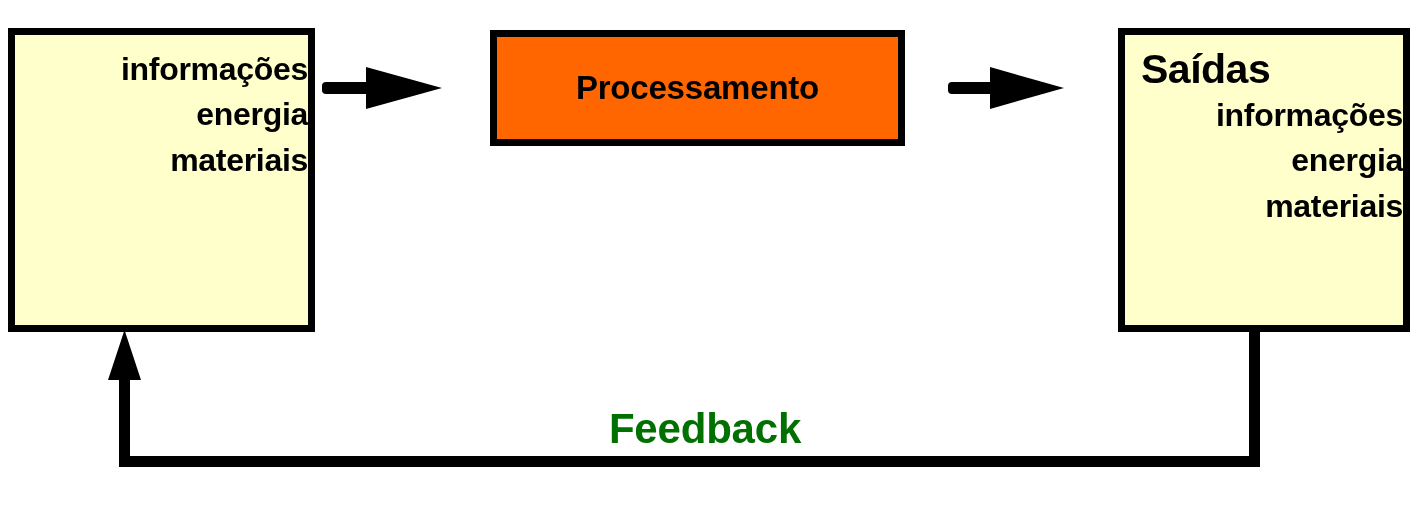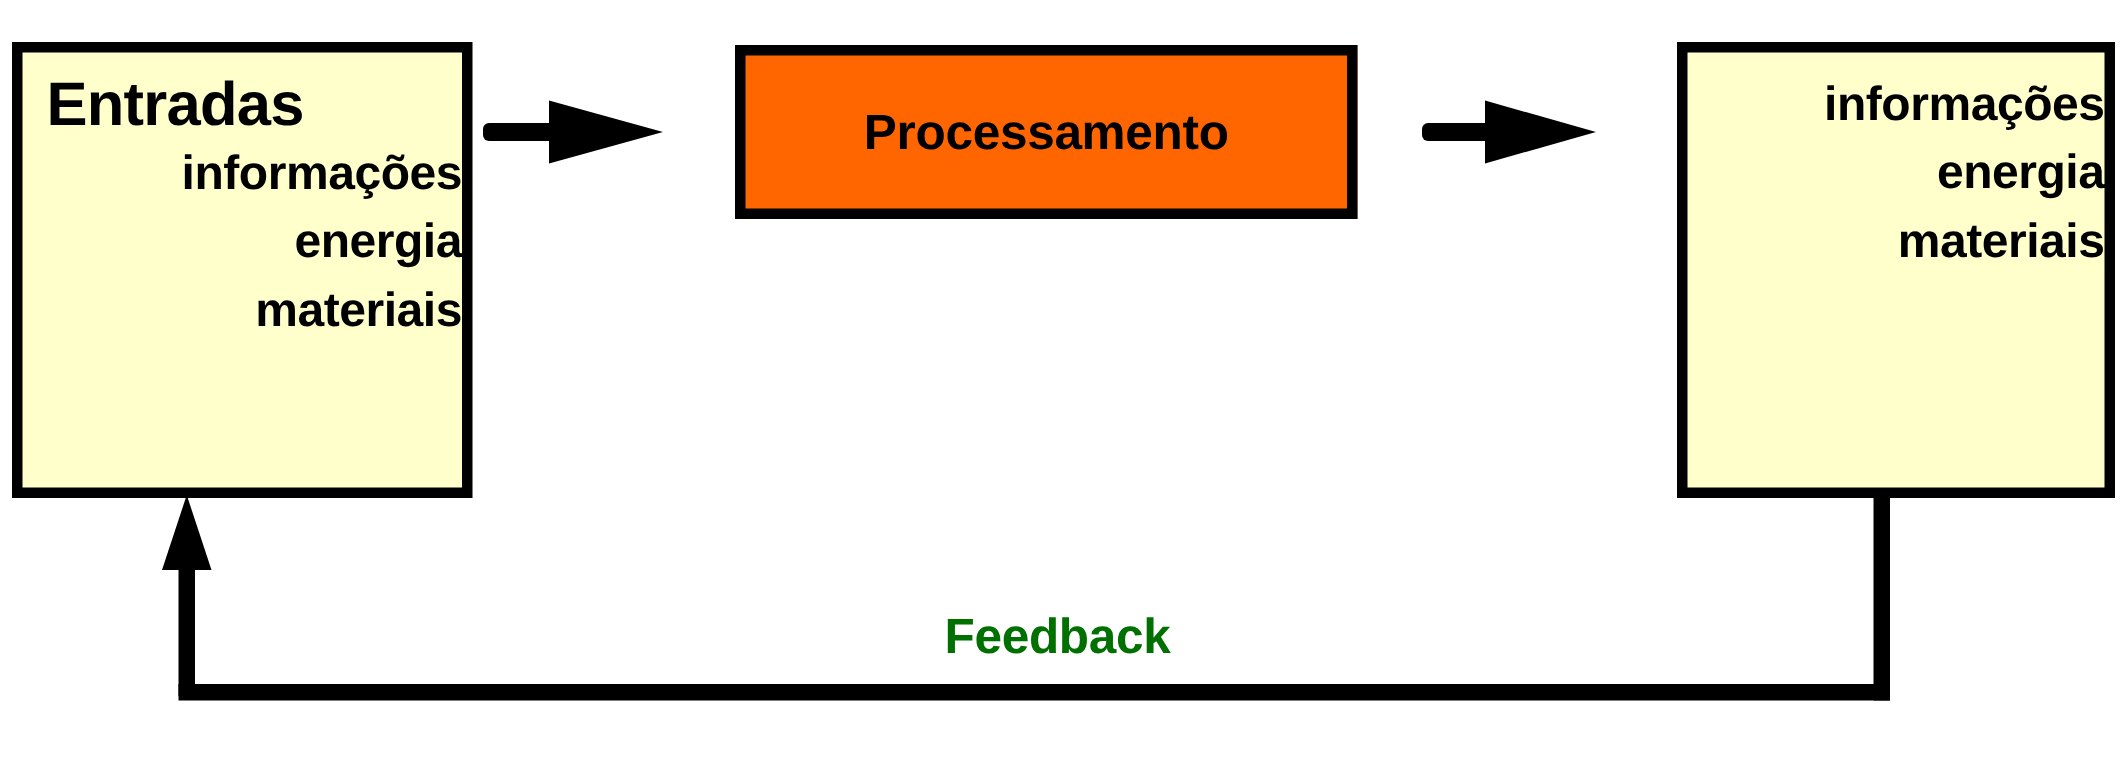--- a/index.html
+++ b/index.html
@@ -97,54 +97,54 @@
     top: 330px;
     width: 1180px;
     height: 150px;
   }
   #feedback-label {
     position: absolute;
     left: 598px;
     top: 405px;
     width: 214px;
     text-align: center;
-    font-size: 33px;
+    font-size: 42px;
     font-weight: bold;
     color: #007000;
     letter-spacing: -0.2px;
     white-space: nowrap;
   }
 </style>
 </head>
 <body>
 
 <div id="canvas">
 
   <div class="node node-io" id="box-entradas">
-    <div class="node-title">Entradas</div>
     <div class="node-sub">informações</div>
     <div class="node-sub">energia</div>
     <div class="node-sub">materiais</div>
   </div>
 
   <svg class="flow-arrow" id="arrow-in-to-proc" viewBox="0 0 122 52" preserveAspectRatio="none">
     <rect x="0" y="20" width="48" height="12" fill="#000000" rx="4"></rect>
     <polygon points="44,5 44,47 120,26" fill="#000000"></polygon>
   </svg>
 
   <div class="node node-proc" id="box-processamento">
     <div class="proc-label">Processamento</div>
   </div>
 
   <svg class="flow-arrow" id="arrow-proc-to-out" viewBox="0 0 118 52" preserveAspectRatio="none">
     <rect x="0" y="20" width="46" height="12" fill="#000000" rx="4"></rect>
     <polygon points="42,5 42,47 116,26" fill="#000000"></polygon>
   </svg>
 
   <div class="node node-io" id="box-saidas">
+    <div class="node-title">Saídas</div>
     <div class="node-sub">informações</div>
     <div class="node-sub">energia</div>
     <div class="node-sub">materiais</div>
   </div>
 
   <svg id="feedback-loop" viewBox="0 0 1180 150" preserveAspectRatio="none">
 
     <rect x="1144" y="0" width="11" height="137" fill="#000000"></rect>
 
     <rect x="14" y="126" width="1141" height="11" fill="#000000"></rect>

